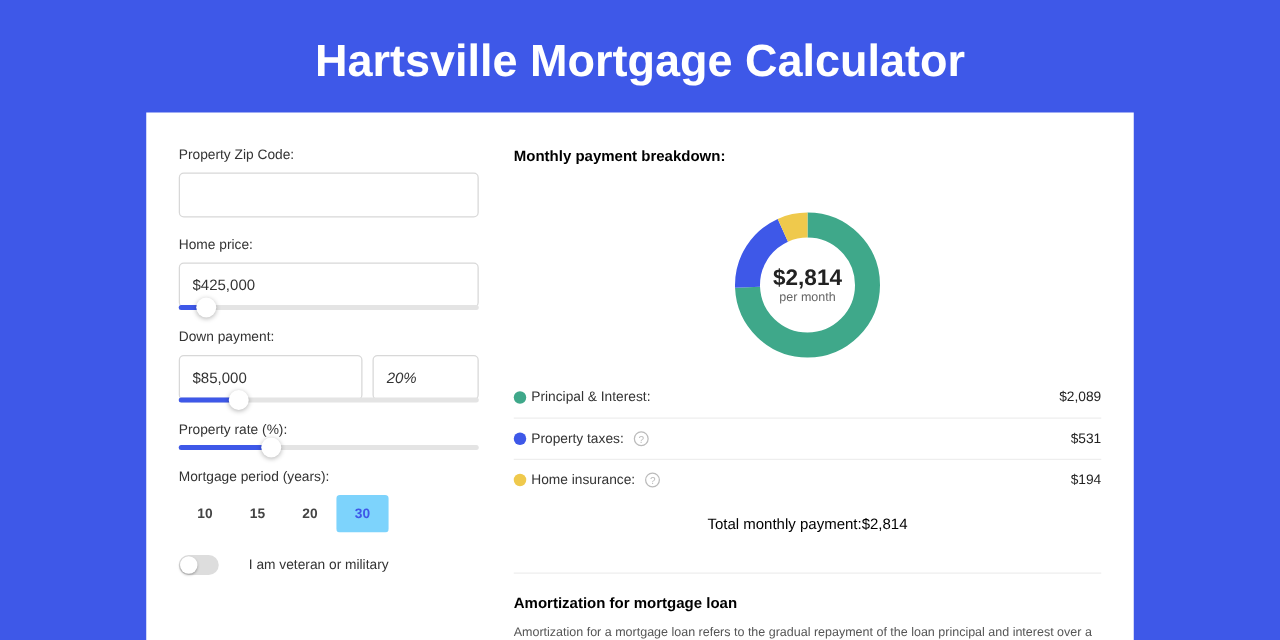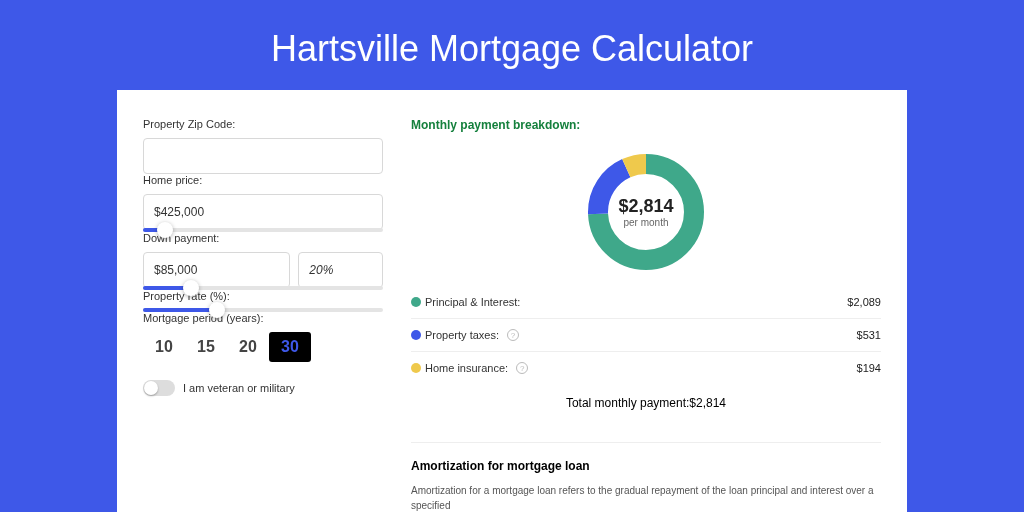--- a/index.html
+++ b/index.html
@@ -1,52 +1,52 @@
 <!DOCTYPE html>
 <html><head>
 <meta charset="utf-8">
 <style>
 *{box-sizing:border-box;margin:0;padding:0;font-family:Arial,Helvetica,sans-serif}
 body{background:#3e58e8;width:1024px;height:512px;overflow:hidden}
-.title{color:#fff;font-size:36px;font-weight:400;text-align:center;padding:28px 0 20px}
+.title{color:#fff;font-size:36px;font-weight:700;text-align:center;padding:28px 0 20px}
 .card-wrap{display:flex;justify-content:center}
 .card{background:#fff;width:790px;padding:28px 26px 0;display:flex;gap:28px}
 .left{width:240px;flex-shrink:0}
 .label{font-size:11px;color:#333;margin-bottom:8px}
 .input{width:100%;border:1px solid #d8d8d8;border-radius:4px;height:36px;padding:0 10px;font-size:12px;color:#333}
 .slider-track{position:relative;height:4px;background:#e4e4e4;border-radius:2px;margin-top:-2px}
 .slider-fill{position:absolute;height:4px;background:#3e58e8;border-radius:2px;left:0}
 .slider-thumb{position:absolute;width:16px;height:16px;background:#fff;border-radius:50%;box-shadow:0 1px 4px rgba(0,0,0,.3);top:-6px;transform:translateX(-50%)}
 .row{display:flex;gap:8px}
 .period-row{display:flex;gap:0}
-.period-btn{font-size:16px;width:42px;height:30px;display:flex;align-items:center;justify-content:center;color:#444;font-weight:700;border:1px solid transparent;border-radius:3px;cursor:pointer}
-.period-btn.active{background:#000000;color:#3e58e8}
-.toggle-row{display:flex;align-items:center;gap:8px;margin-top:18px}
+.period-btn{font-size:11px;width:42px;height:30px;display:flex;align-items:center;justify-content:center;color:#444;font-weight:700;border:1px solid transparent;border-radius:3px;cursor:pointer}
+.period-btn.active{background:#7dd3fc;color:#3e58e8}
+.toggle-row{display:flex;align-items:center;gap:24px;margin-top:18px}
 .toggle{width:32px;height:16px;background:#ddd;border-radius:10px;position:relative;cursor:pointer}
 .toggle::after{content:"";position:absolute;width:14px;height:14px;background:#fff;border-radius:50%;top:1px;left:1px;box-shadow:0 1px 2px rgba(0,0,0,.3)}
 .toggle-label{font-size:11px;color:#333}
 .right{flex:1}
-.sec-title{font-size:12px;font-weight:700;color:#15803d;margin-bottom:10px}
+.sec-title{font-size:12px;font-weight:700;color:#000000;margin-bottom:26px}
 .donut-wrap{display:flex;justify-content:center;padding:6px 0 10px}
 .donut{position:relative;width:128px;height:128px}
 .donut svg{transform:rotate(-90deg)}
 .donut-center{position:absolute;inset:0;display:flex;flex-direction:column;align-items:center;justify-content:center}
 .donut-val{font-size:18px;font-weight:700;color:#222}
 .donut-sub{font-size:10px;color:#666}
 .legend-row{display:flex;align-items:center;justify-content:space-between;padding:10px 0;border-bottom:1px solid #eee}
 .legend-row:last-of-type{border-bottom:none}
 .legend-left{display:flex;align-items:center;gap:4px;font-size:11px;color:#333}
 .dot{width:10px;height:10px;border-radius:50%}
 .legend-val{font-size:11px;color:#222}
 .total-row{display:flex;justify-content:center;padding:12px 0;font-weight:400;font-size:12px}
 .info-icon{width:12px;height:12px;border:1px solid #bbb;border-radius:50%;display:inline-flex;align-items:center;justify-content:center;font-size:8px;color:#bbb;margin-left:4px;cursor:pointer}
 .amort{border-top:1px solid #eee;padding-top:16px;margin-top:20px}
 .amort-title{font-size:12px;font-weight:700;margin-bottom:10px}
 .amort-text{font-size:10px;color:#555;line-height:1.5}
-.mb{margin-bottom:0}
+.mb{margin-bottom:16px}
 </style>
 </head>
 <body>
 
 <div class="title">Hartsville Mortgage Calculator</div>
 
 <div class="card-wrap">
 <div class="card">
 
 <div class="left">

